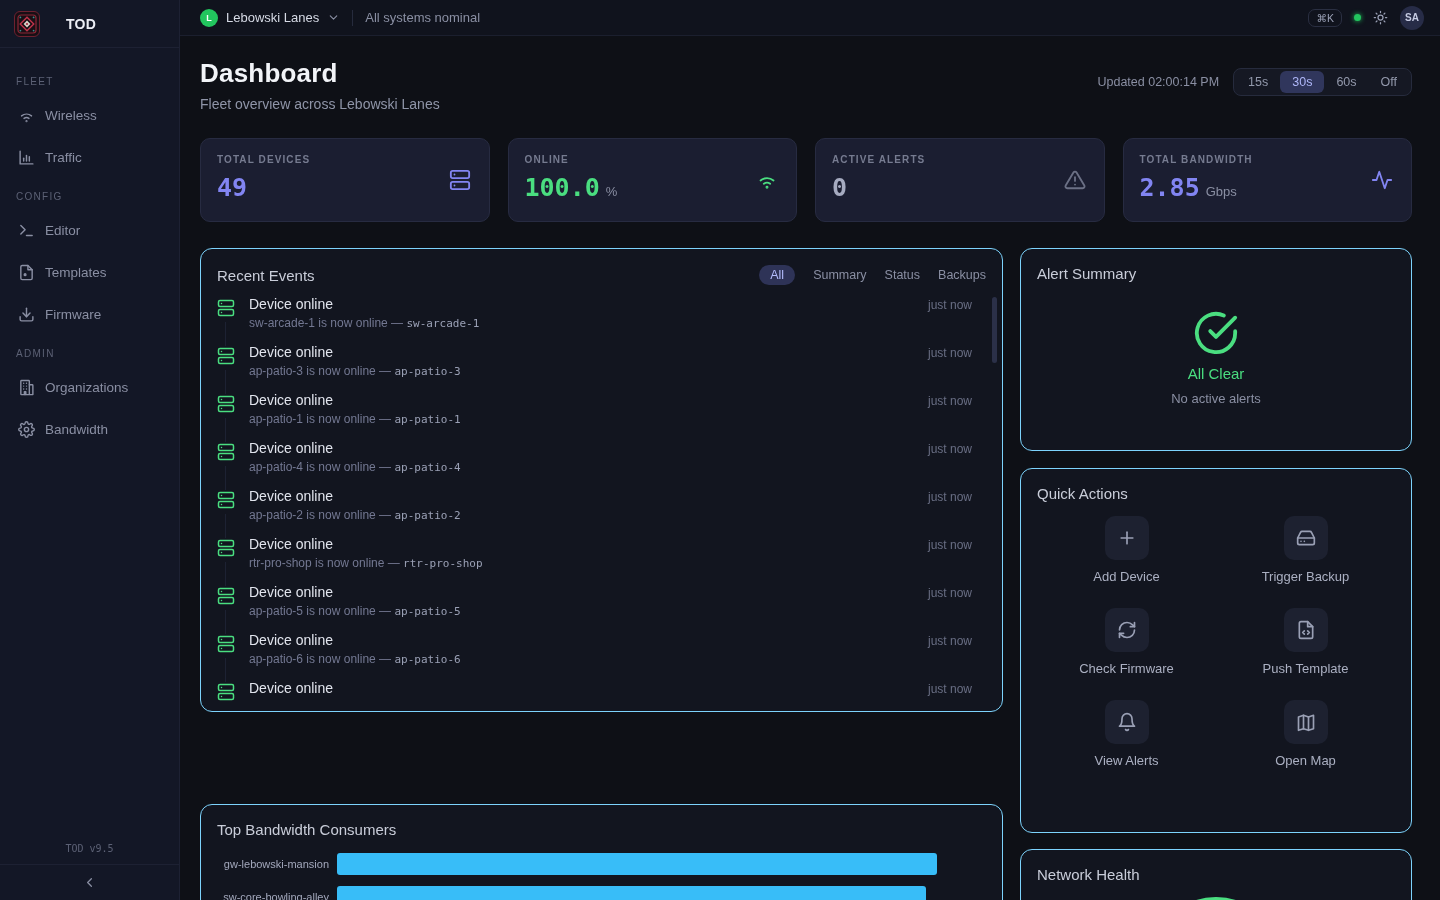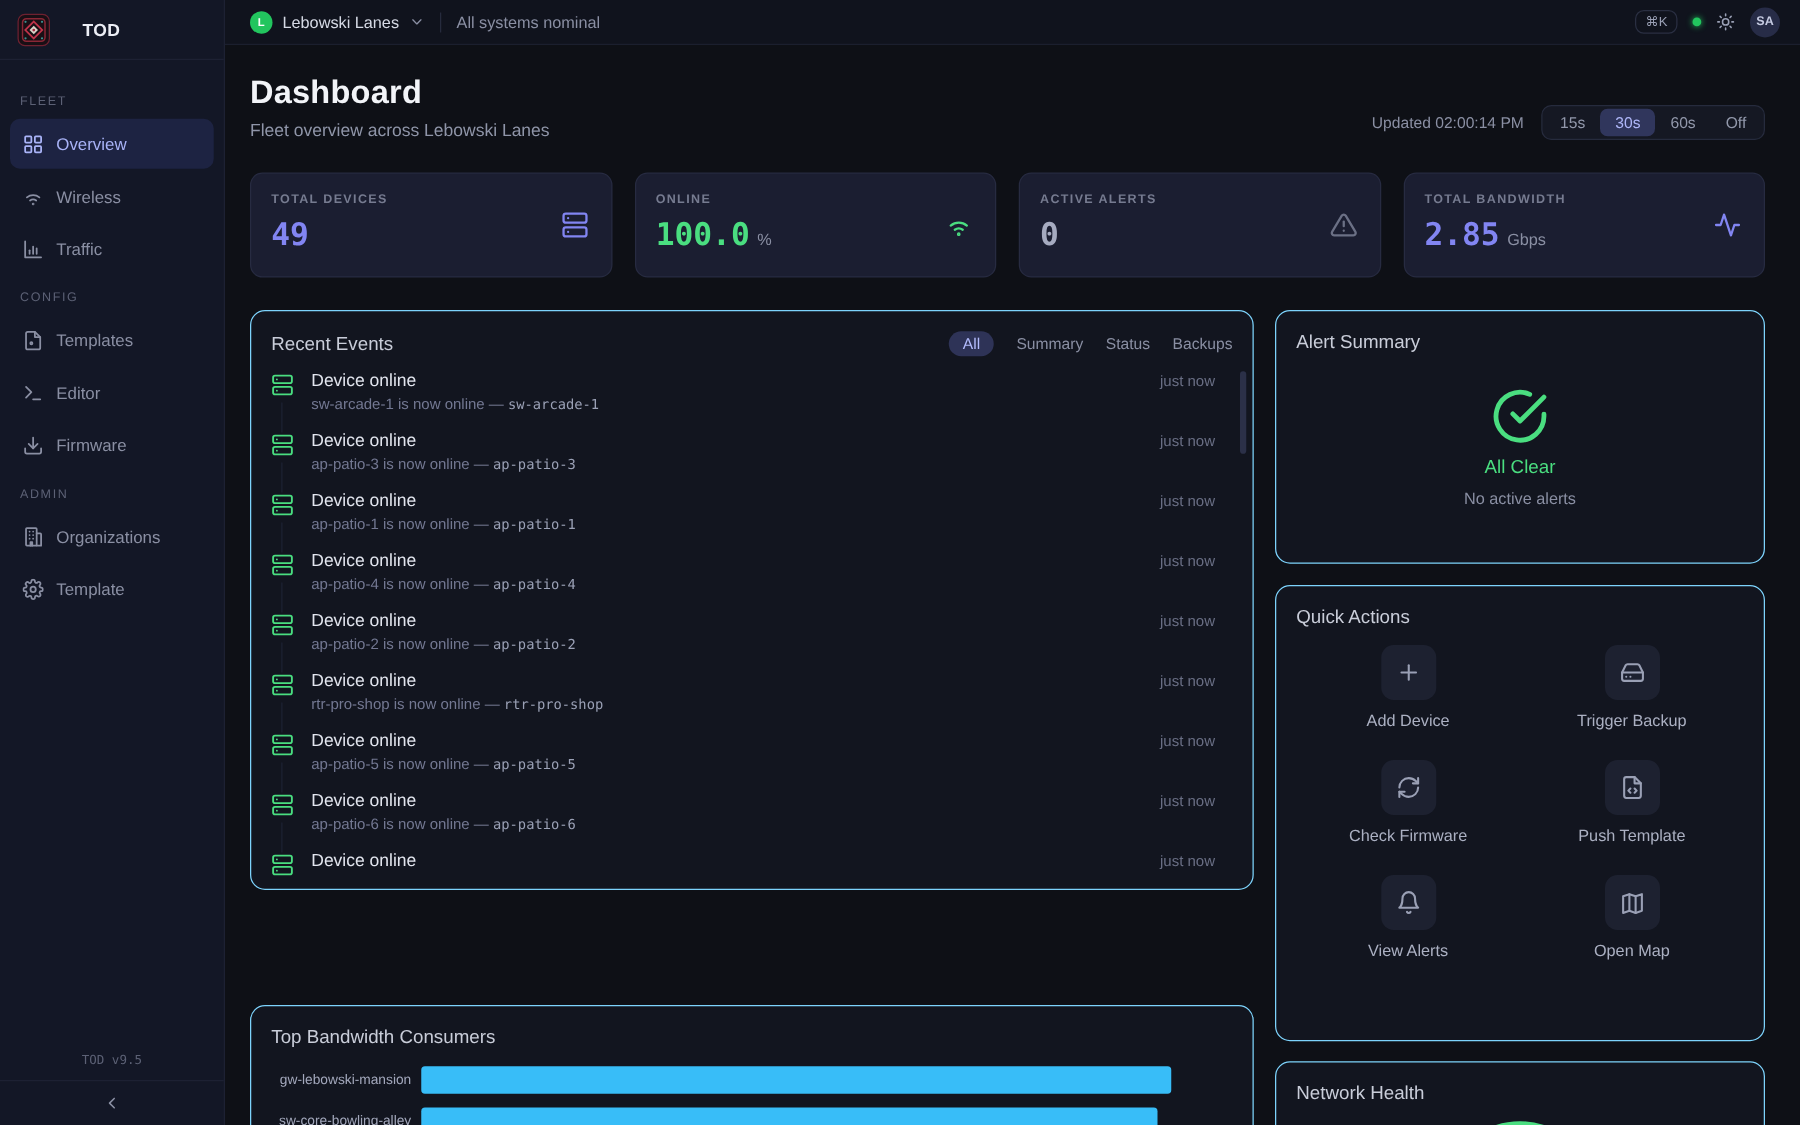--- a/index.html
+++ b/index.html
@@ -42,21 +42,21 @@
   .org-name { font-size:13px; color:#d6dae5; }
   .vdiv { width:1px; height:16px; background:#262b3d; }
   .sys-status { font-size:13px; color:#8a8fa3; }
   .topbar-right { margin-left:auto; display:flex; align-items:center; gap:12px; }
   .kbd-badge { border:1px solid #2a2f42; border-radius:7px; padding:2px 7px; font-size:10.5px; color:#9aa0b5; }
   .live-dot { width:7px; height:7px; border-radius:50%; background:#22c55e; box-shadow:0 0 5px #22c55e; }
   .icon-btn { color:#9aa0b5; display:flex; cursor:pointer; }
   .user-avatar { width:24px; height:24px; border-radius:50%; background:#272c47; color:#c6cbe2; font-size:10px; font-weight:bold; display:flex; align-items:center; justify-content:center; }
 
   .content { padding:22px 28px 0 20px; flex:1; overflow:hidden; }
-  .page-head { display:flex; justify-content:space-between; align-items:flex-end; }
+  .page-head { display:flex; justify-content:space-between; align-items:flex-start; }
   .page-title { font-size:26px; font-weight:600; color:#f2f4f8; letter-spacing:.2px; }
   .page-sub { font-size:14px; color:#8f95a8; margin-top:7px; }
   .head-right { display:flex; align-items:center; gap:14px; margin-top:10px; }
   .updated { font-size:12.5px; color:#8a8fa3; }
   .segmented { display:flex; background:#151823; border:1px solid #262b3d; border-radius:8px; padding:2px; }
   .seg-btn { font-size:12.5px; color:#9298ab; padding:4px 12px; border-radius:6px; background:none; border:none; cursor:pointer; font-family:inherit; }
   .seg-btn.active { background:#30365c; color:#aeb6f8; }
 
   
   .stats-grid { display:grid; grid-template-columns:repeat(4,1fr); gap:18px; margin-top:26px; }
@@ -137,29 +137,20 @@
         <circle cx="3.4" cy="16.6" r="0.9" fill="#3a8f8f"></circle>
         <circle cx="16.6" cy="16.6" r="0.9" fill="#3a8f8f"></circle>
       </svg>
     </span>
     <span class="app-name">TOD</span>
   </div>
 
   <nav class="nav">
     <div class="nav-section-label">FLEET</div>
 
-    <div class="nav-item active">
-      <svg viewBox="0 0 24 24" fill="none" stroke="currentColor" stroke-width="2" stroke-linecap="round" stroke-linejoin="round">
-          <rect x="3" y="3" width="7" height="7" rx="1"></rect>
-          <rect x="14" y="3" width="7" height="7" rx="1"></rect>
-          <rect x="3" y="14" width="7" height="7" rx="1"></rect>
-          <rect x="14" y="14" width="7" height="7" rx="1"></rect>
-        </svg>
-      <span>Overview</span>
-    </div>
     <div class="nav-item">
       <svg viewBox="0 0 24 24" fill="none" stroke="currentColor" stroke-width="2" stroke-linecap="round" stroke-linejoin="round">
           <path d="M5 12.55a11 11 0 0 1 14.08 0"></path>
           <path d="M8.53 16.11a6 6 0 0 1 6.95 0"></path>
           <circle cx="12" cy="20" r="0.5" fill="currentColor"></circle>
         </svg>
       <span>Wireless</span>
     </div>
     <div class="nav-item">
       <svg viewBox="0 0 24 24" fill="none" stroke="currentColor" stroke-width="2" stroke-linecap="round" stroke-linejoin="round">
@@ -168,32 +159,32 @@
           <path d="M12 17v-8"></path>
           <path d="M16 17v-6"></path>
         </svg>
       <span>Traffic</span>
     </div>
 
     <div class="nav-section-label">CONFIG</div>
 
     <div class="nav-item">
       <svg viewBox="0 0 24 24" fill="none" stroke="currentColor" stroke-width="2" stroke-linecap="round" stroke-linejoin="round">
+          <polyline points="4 17 10 11 4 5"></polyline>
+          <line x1="12" y1="19" x2="20" y2="19"></line>
+        </svg>
+      <span>Editor</span>
+    </div>
+    <div class="nav-item">
+      <svg viewBox="0 0 24 24" fill="none" stroke="currentColor" stroke-width="2" stroke-linecap="round" stroke-linejoin="round">
           <path d="M14 2H6a2 2 0 0 0-2 2v16a2 2 0 0 0 2 2h12a2 2 0 0 0 2-2V8z"></path>
           <polyline points="14 2 14 8 20 8"></polyline>
           <circle cx="10" cy="15" r="1.2"></circle>
         </svg>
       <span>Templates</span>
-    </div>
-    <div class="nav-item">
-      <svg viewBox="0 0 24 24" fill="none" stroke="currentColor" stroke-width="2" stroke-linecap="round" stroke-linejoin="round">
-          <polyline points="4 17 10 11 4 5"></polyline>
-          <line x1="12" y1="19" x2="20" y2="19"></line>
-        </svg>
-      <span>Editor</span>
     </div>
     <div class="nav-item">
       <svg viewBox="0 0 24 24" fill="none" stroke="currentColor" stroke-width="2" stroke-linecap="round" stroke-linejoin="round">
           <path d="M21 15v4a2 2 0 0 1-2 2H5a2 2 0 0 1-2-2v-4"></path>
           <polyline points="7 10 12 15 17 10"></polyline>
           <line x1="12" y1="15" x2="12" y2="3"></line>
         </svg>
       <span>Firmware</span>
     </div>
 
@@ -206,21 +197,21 @@
           <path d="M8 6h.01M12 6h.01M8 10h.01M12 10h.01M8 14h.01M12 14h.01"></path>
           <path d="M9 22v-4h2v4"></path>
         </svg>
       <span>Organizations</span>
     </div>
     <div class="nav-item">
       <svg viewBox="0 0 24 24" fill="none" stroke="currentColor" stroke-width="2" stroke-linecap="round" stroke-linejoin="round">
           <circle cx="12" cy="12" r="3"></circle>
           <path d="M19.4 15a1.65 1.65 0 0 0 .33 1.82l.06.06a2 2 0 1 1-2.83 2.83l-.06-.06a1.65 1.65 0 0 0-1.82-.33 1.65 1.65 0 0 0-1 1.51V21a2 2 0 1 1-4 0v-.09A1.65 1.65 0 0 0 9 19.4a1.65 1.65 0 0 0-1.82.33l-.06.06a2 2 0 1 1-2.83-2.83l.06-.06a1.65 1.65 0 0 0 .33-1.82 1.65 1.65 0 0 0-1.51-1H3a2 2 0 1 1 0-4h.09A1.65 1.65 0 0 0 4.6 9a1.65 1.65 0 0 0-.33-1.82l-.06-.06a2 2 0 1 1 2.83-2.83l.06.06a1.65 1.65 0 0 0 1.82.33H9a1.65 1.65 0 0 0 1-1.51V3a2 2 0 1 1 4 0v.09a1.65 1.65 0 0 0 1 1.51 1.65 1.65 0 0 0 1.82-.33l.06-.06a2 2 0 1 1 2.83 2.83l-.06.06a1.65 1.65 0 0 0-.33 1.82V9a1.65 1.65 0 0 0 1.51 1H21a2 2 0 1 1 0 4h-.09a1.65 1.65 0 0 0-1.51 1z"></path>
         </svg>
-      <span>Template</span>
+      <span>Bandwidth</span>
     </div>
   </nav>
 
   <div class="sidebar-bottom">
     <div class="version mono">TOD v9.5</div>
     <div class="collapse-row">
       <svg width="15" height="15" viewBox="0 0 24 24" fill="none" stroke="currentColor" stroke-width="2" stroke-linecap="round" stroke-linejoin="round">
           <polyline points="15 18 9 12 15 6"></polyline>
         </svg>
     </div>

